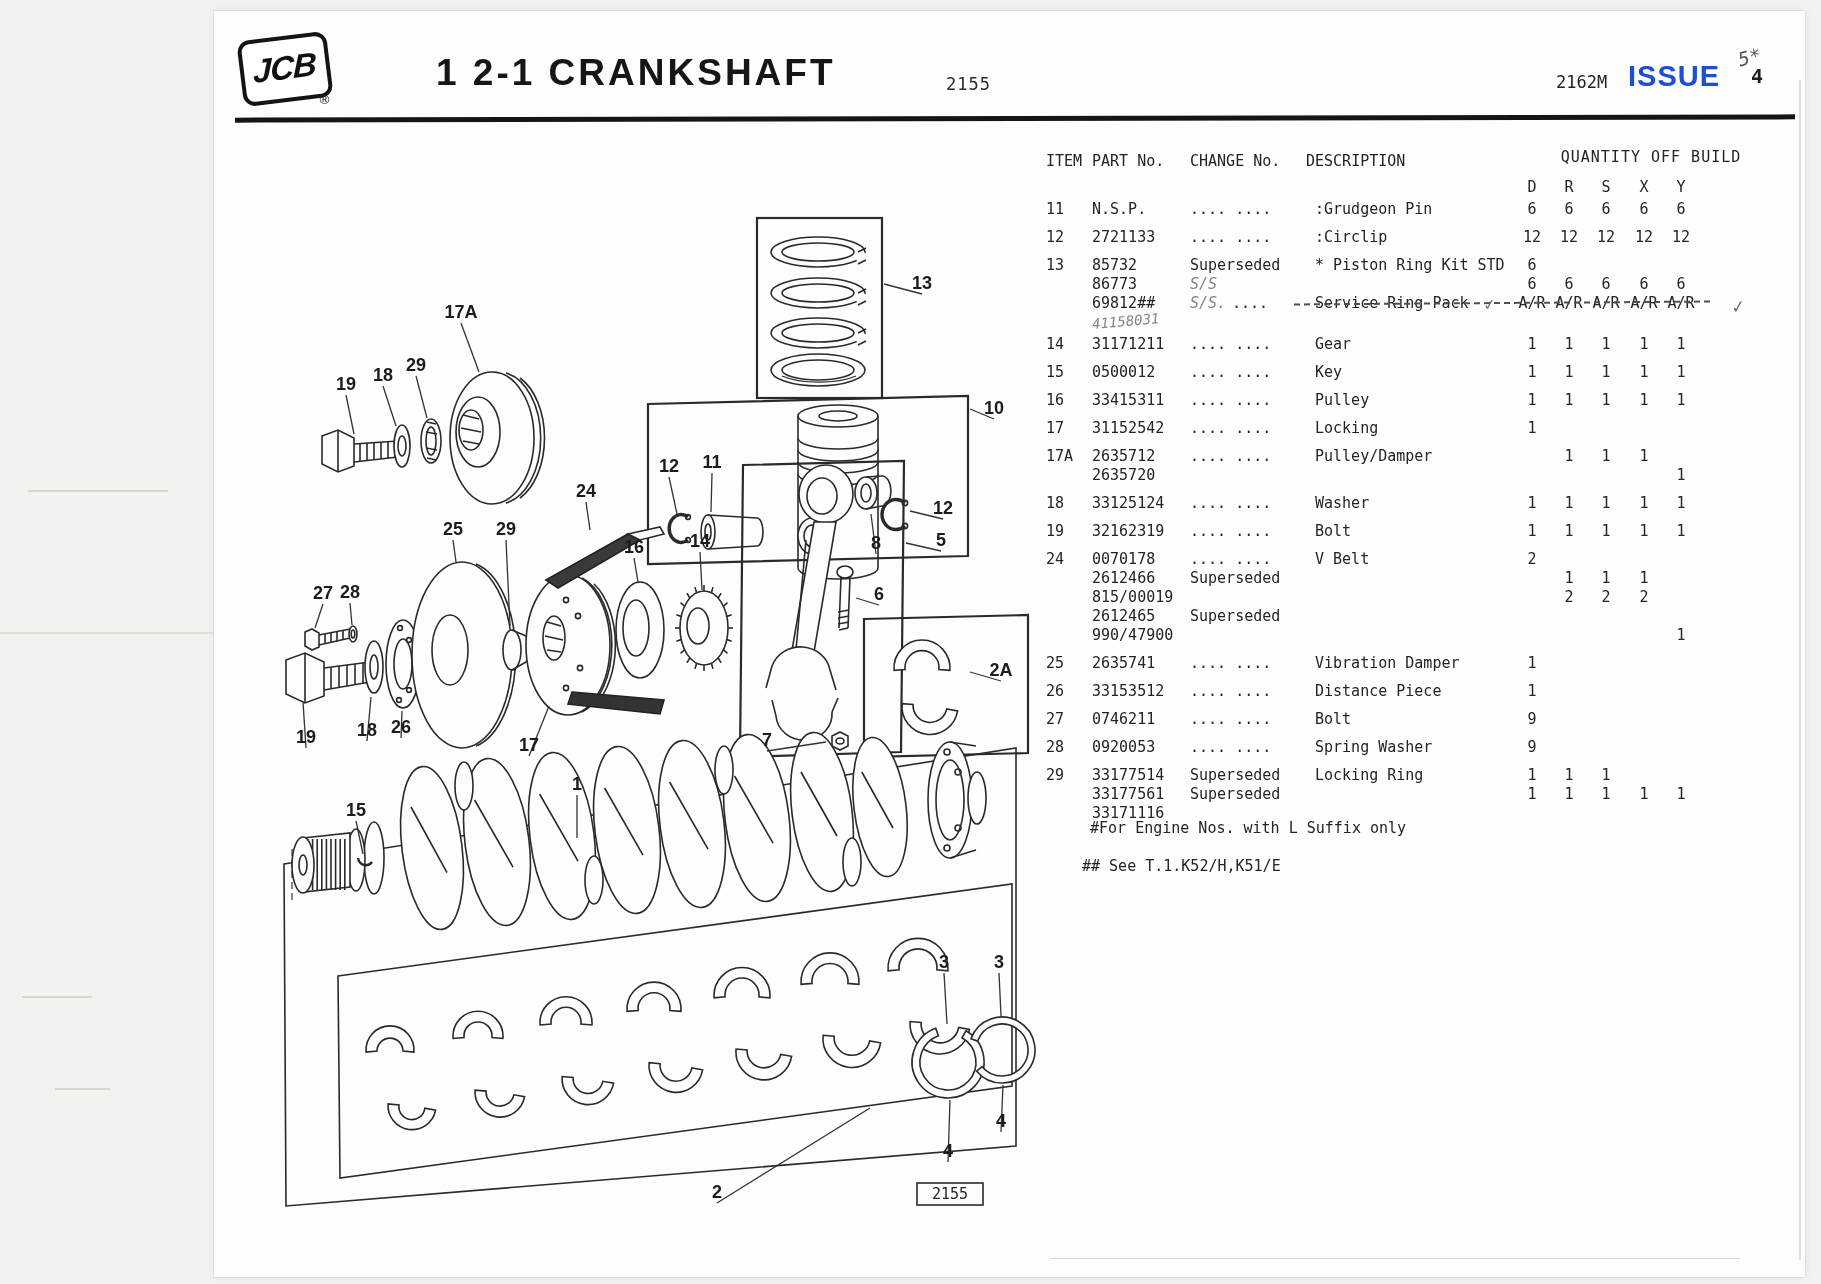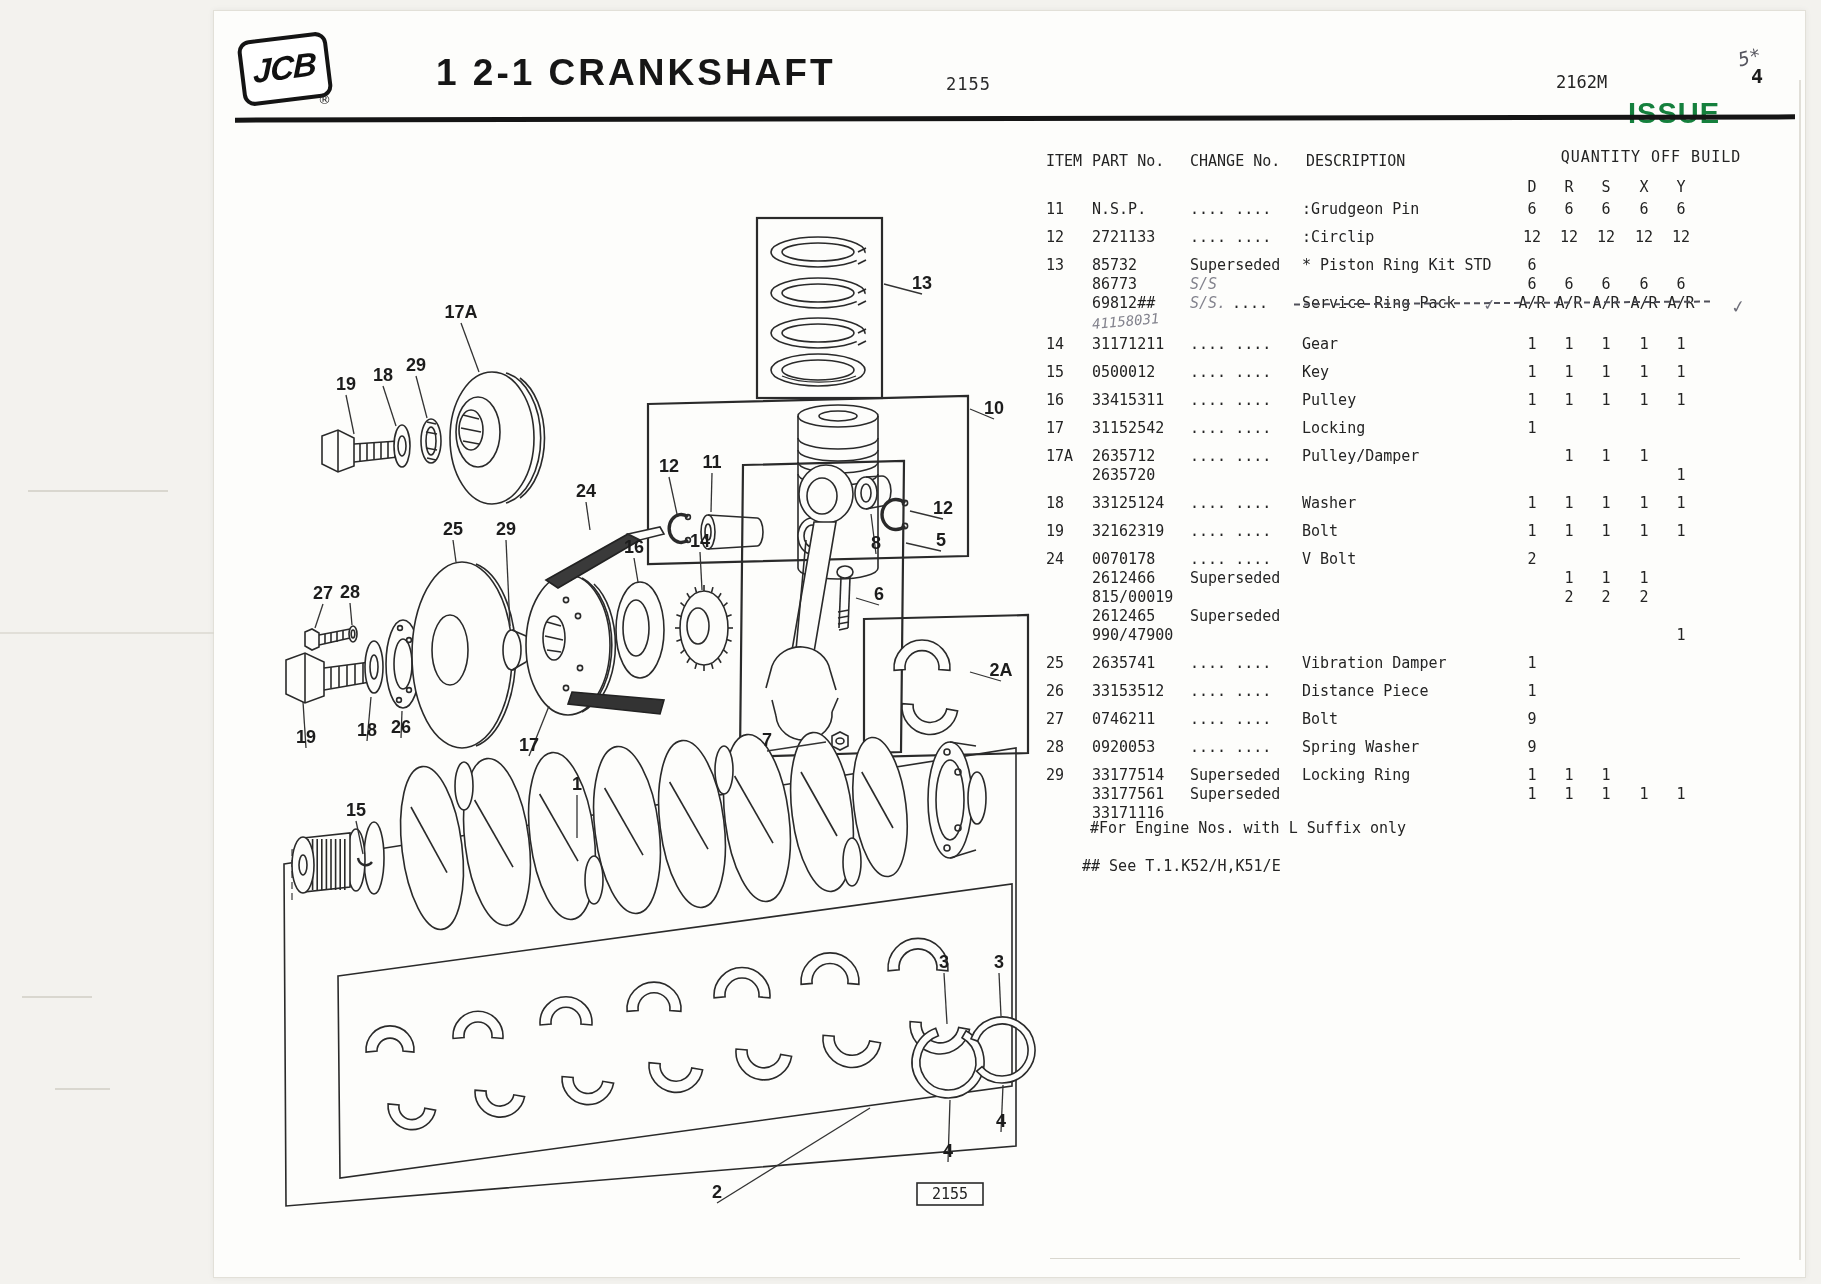--- a/index.html
+++ b/index.html
@@ -12,29 +12,29 @@
   #logo{left:240px;top:36px;width:82px;height:58px;border:4px solid #141414;border-radius:12px;
         transform:rotate(-7deg);background:#fff;display:flex;align-items:center;justify-content:center;}
   #logo span{font-family:"Liberation Sans",sans-serif;font-weight:bold;font-style:italic;
              font-size:33px;color:#111;transform:skewX(-8deg) translatey(-1px);letter-spacing:-1px;}
   #logo-r{left:318px;top:92px;font-size:13px;color:#222;font-family:"DejaVu Sans",sans-serif;}
   #title{left:412px;top:52px;font-family:"Liberation Sans",sans-serif;font-weight:bold;
          font-size:37px;letter-spacing:3px;color:#161616;white-space:nowrap;margin-left:24px;}
   #pageno{left:946px;top:74px;font-size:17px;letter-spacing:1px;color:#2b2b2b;}
   #issue-code{left:1556px;top:72px;font-size:17px;color:#242424;}
   #issue-word{left:1628px;top:60px;font-family:"Liberation Sans",sans-serif;font-weight:bold;
-              font-size:29px;letter-spacing:1px;color:#15803d;margin-top:37px;}
+              font-size:29px;letter-spacing:1px;color:#1d4ed8;}
   #issue-hw{left:1738px;top:46px;font-size:19px;color:#55555e;transform:rotate(-14deg);font-style:italic;}
   #issue-no{left:1751px;top:64px;font-size:20px;font-weight:bold;color:#1d1d1d;}
   #hrule{left:235px;top:116px;width:1560px;height:5px;background:#151515;transform:rotate(-.12deg);}
   
   #ptable{left:1044px;top:150px;width:762px;}
   .trow{position:relative;height:19px;font-size:15px;white-space:nowrap;}
   .trow span{position:absolute;top:0;}
-  .ci{left:2px;}  .cp{left:48px;}  .cc{left:146px;}  .cd{left:258px;text-align:right;}
+  .ci{left:2px;}  .cp{left:48px;}  .cc{left:146px;}  .cd{left:271px;text-align:right;}
   .q0{left:469px;width:38px;text-align:center;}
   .q1{left:506px;width:38px;text-align:center;}
   .q2{left:543px;width:38px;text-align:center;}
   .q3{left:581px;width:38px;text-align:center;}
   .q4{left:618px;width:38px;text-align:center;}
   .tgroup{margin-bottom:9px;}
   .hand{color:#83838d;font-style:italic;}
   .strike-bar{position:absolute;left:250px;width:416px;top:8px;border-top:2px dashed #50505a;
               transform:rotate(-.4deg);}
   .tick{position:absolute;color:#6f6f7a;font-size:17px;transform:rotate(-8deg);}
@@ -238,21 +238,21 @@
           <span class="q2">1</span>
           <span class="q3">1</span>
           <span class="q4">1</span>
         </div>
       </div>
       <div class="tgroup">
         <div class="trow">
           <span class="ci">24</span>
           <span class="cp">0070178</span>
           <span class="cc">....  ....</span>
-          <span class="cd">V Bolt</span>
+          <span class="cd">V Belt</span>
           <span class="q0">2</span>
         </div>
         <div class="trow">
           <span class="cp">2612466</span>
           <span class="cc">Superseded</span>
           <span class="q1">1</span>
           <span class="q2">1</span>
           <span class="q3">1</span>
         </div>
         <div class="trow">

